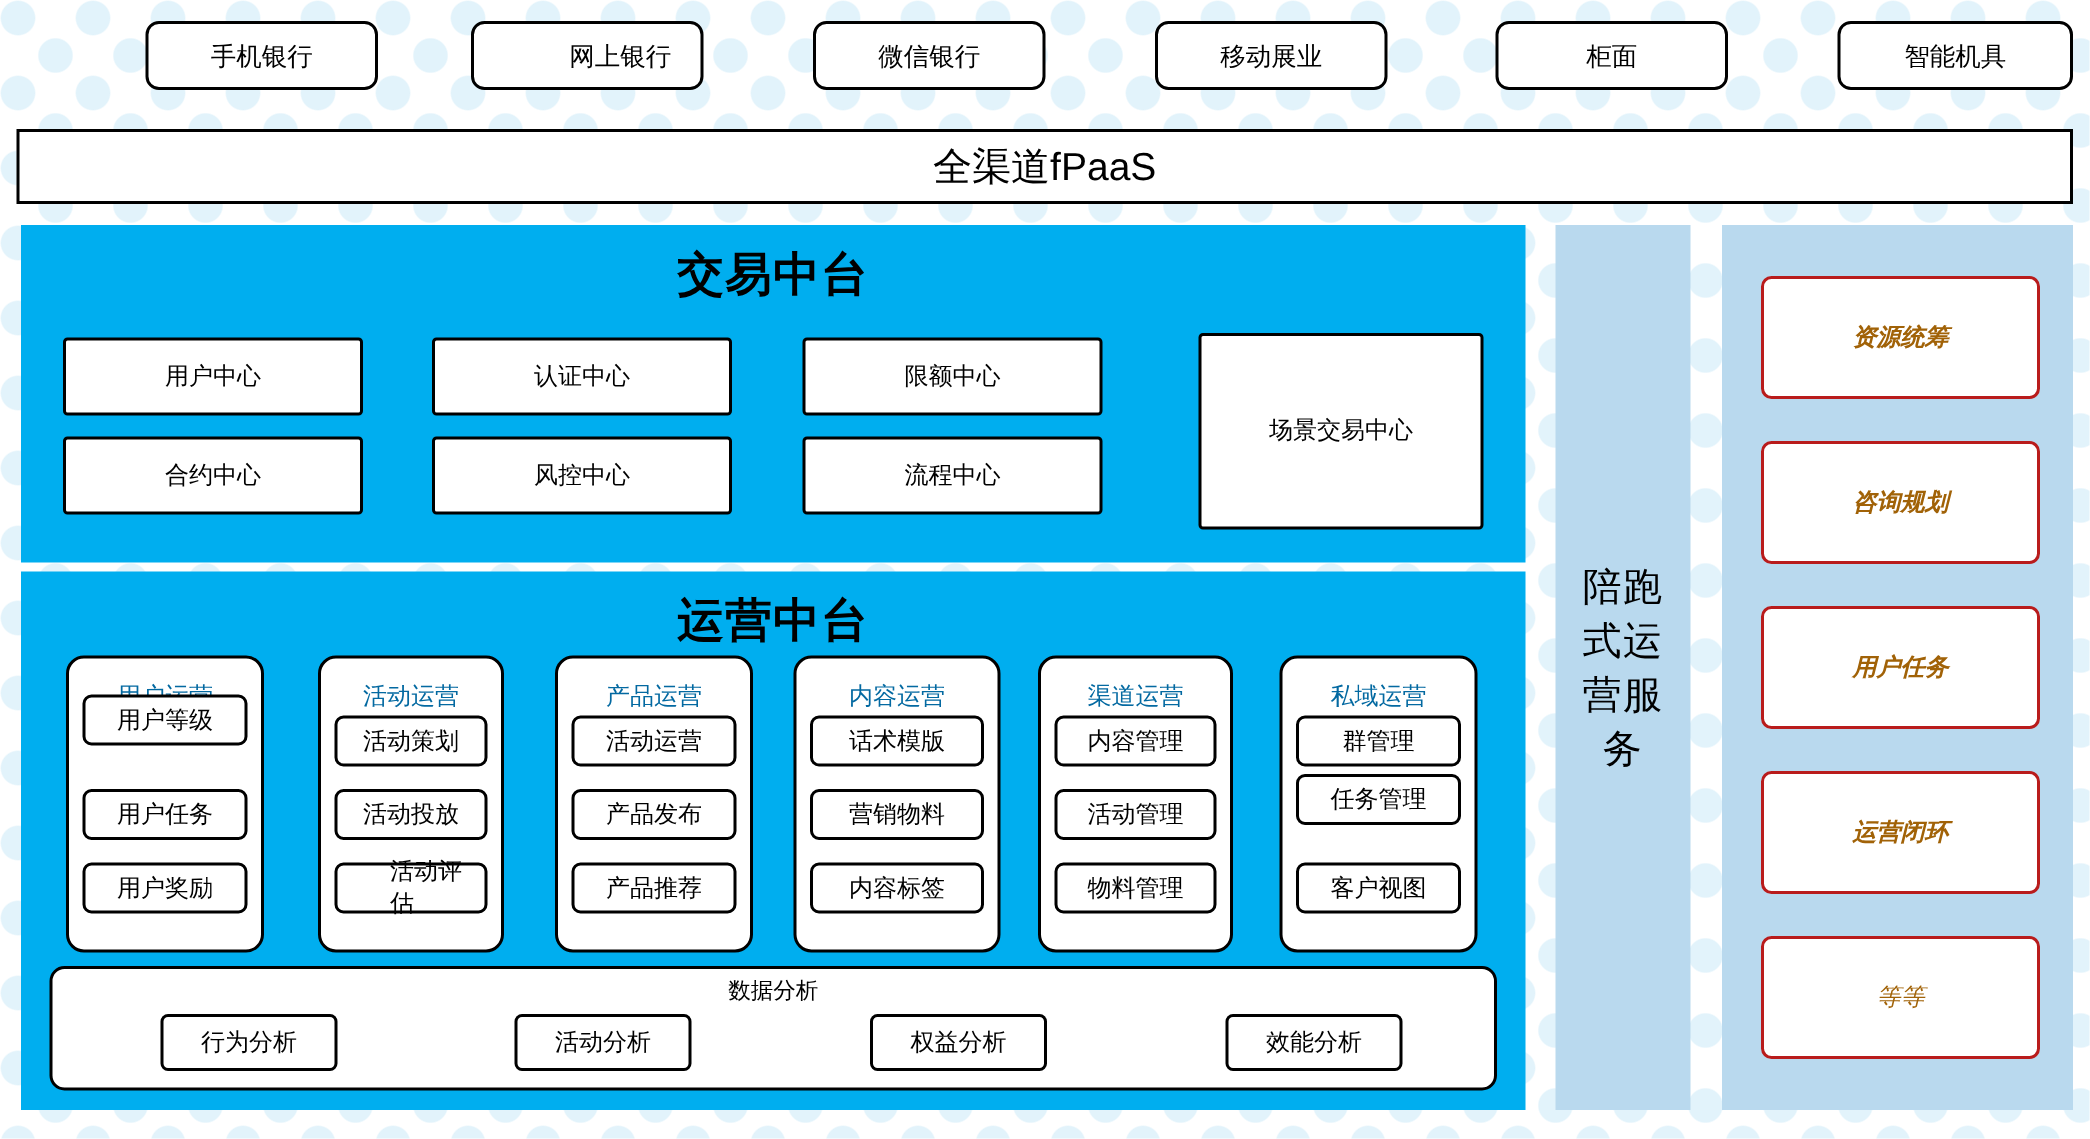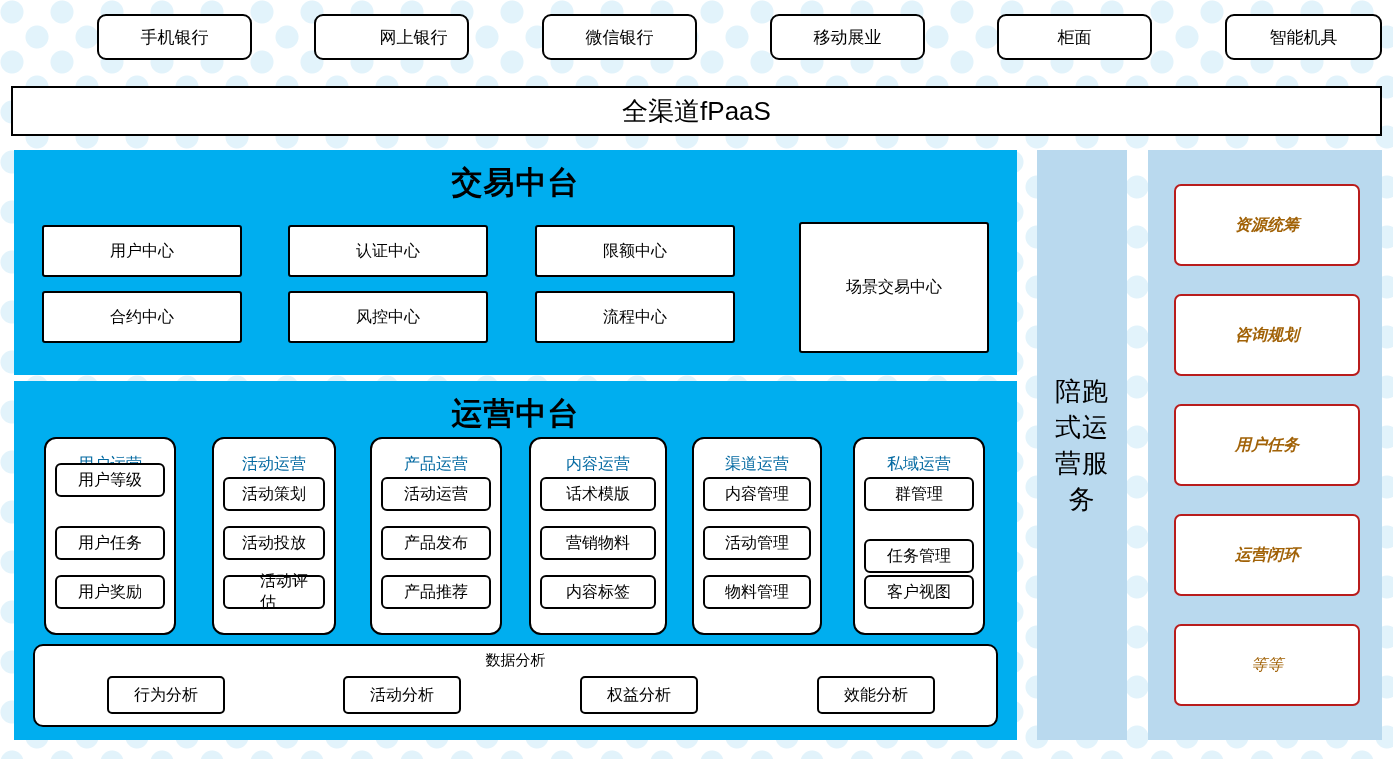--- a/index.html
+++ b/index.html
@@ -351,21 +351,21 @@
         </div>
         <div class="op-item" style="top: 136px;">
           <span>物料管理</span>
         </div>
       </div>
       <div class="op-col" style="left: 853px; width: 132px;">
         <div class="op-col-title">私域运营</div>
         <div class="op-item" style="top: 38px;">
           <span>群管理</span>
         </div>
-        <div class="op-item" style="top: 100px;">
+        <div class="op-item" style="top: 77px;">
           <span>任务管理</span>
         </div>
         <div class="op-item" style="top: 136px;">
           <span>客户视图</span>
         </div>
       </div>
     </div>
 
   <div id="data-analysis-box">
     <div id="data-analysis-title">数据分析</div>

